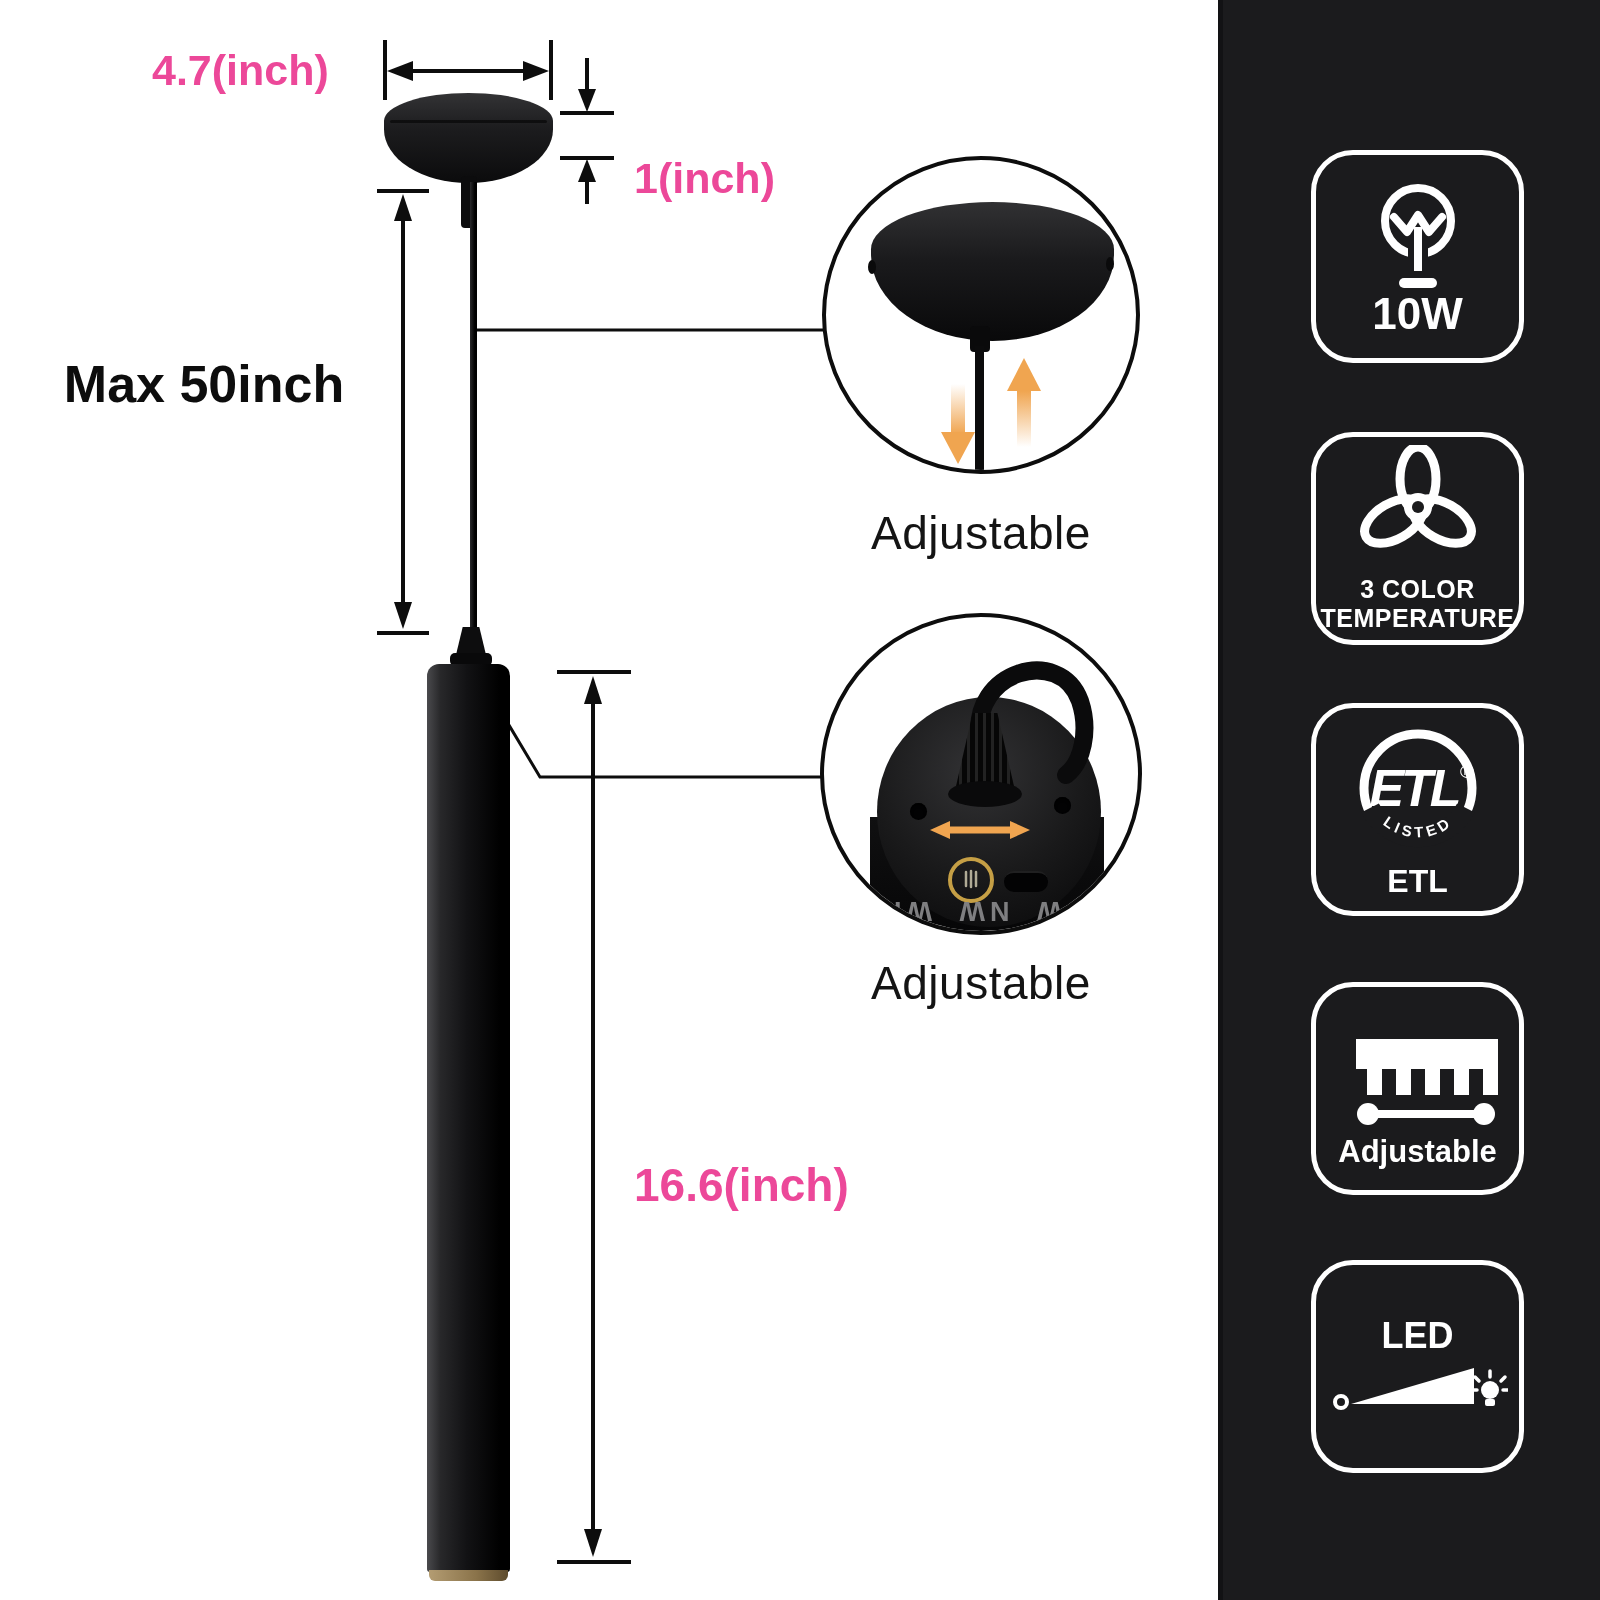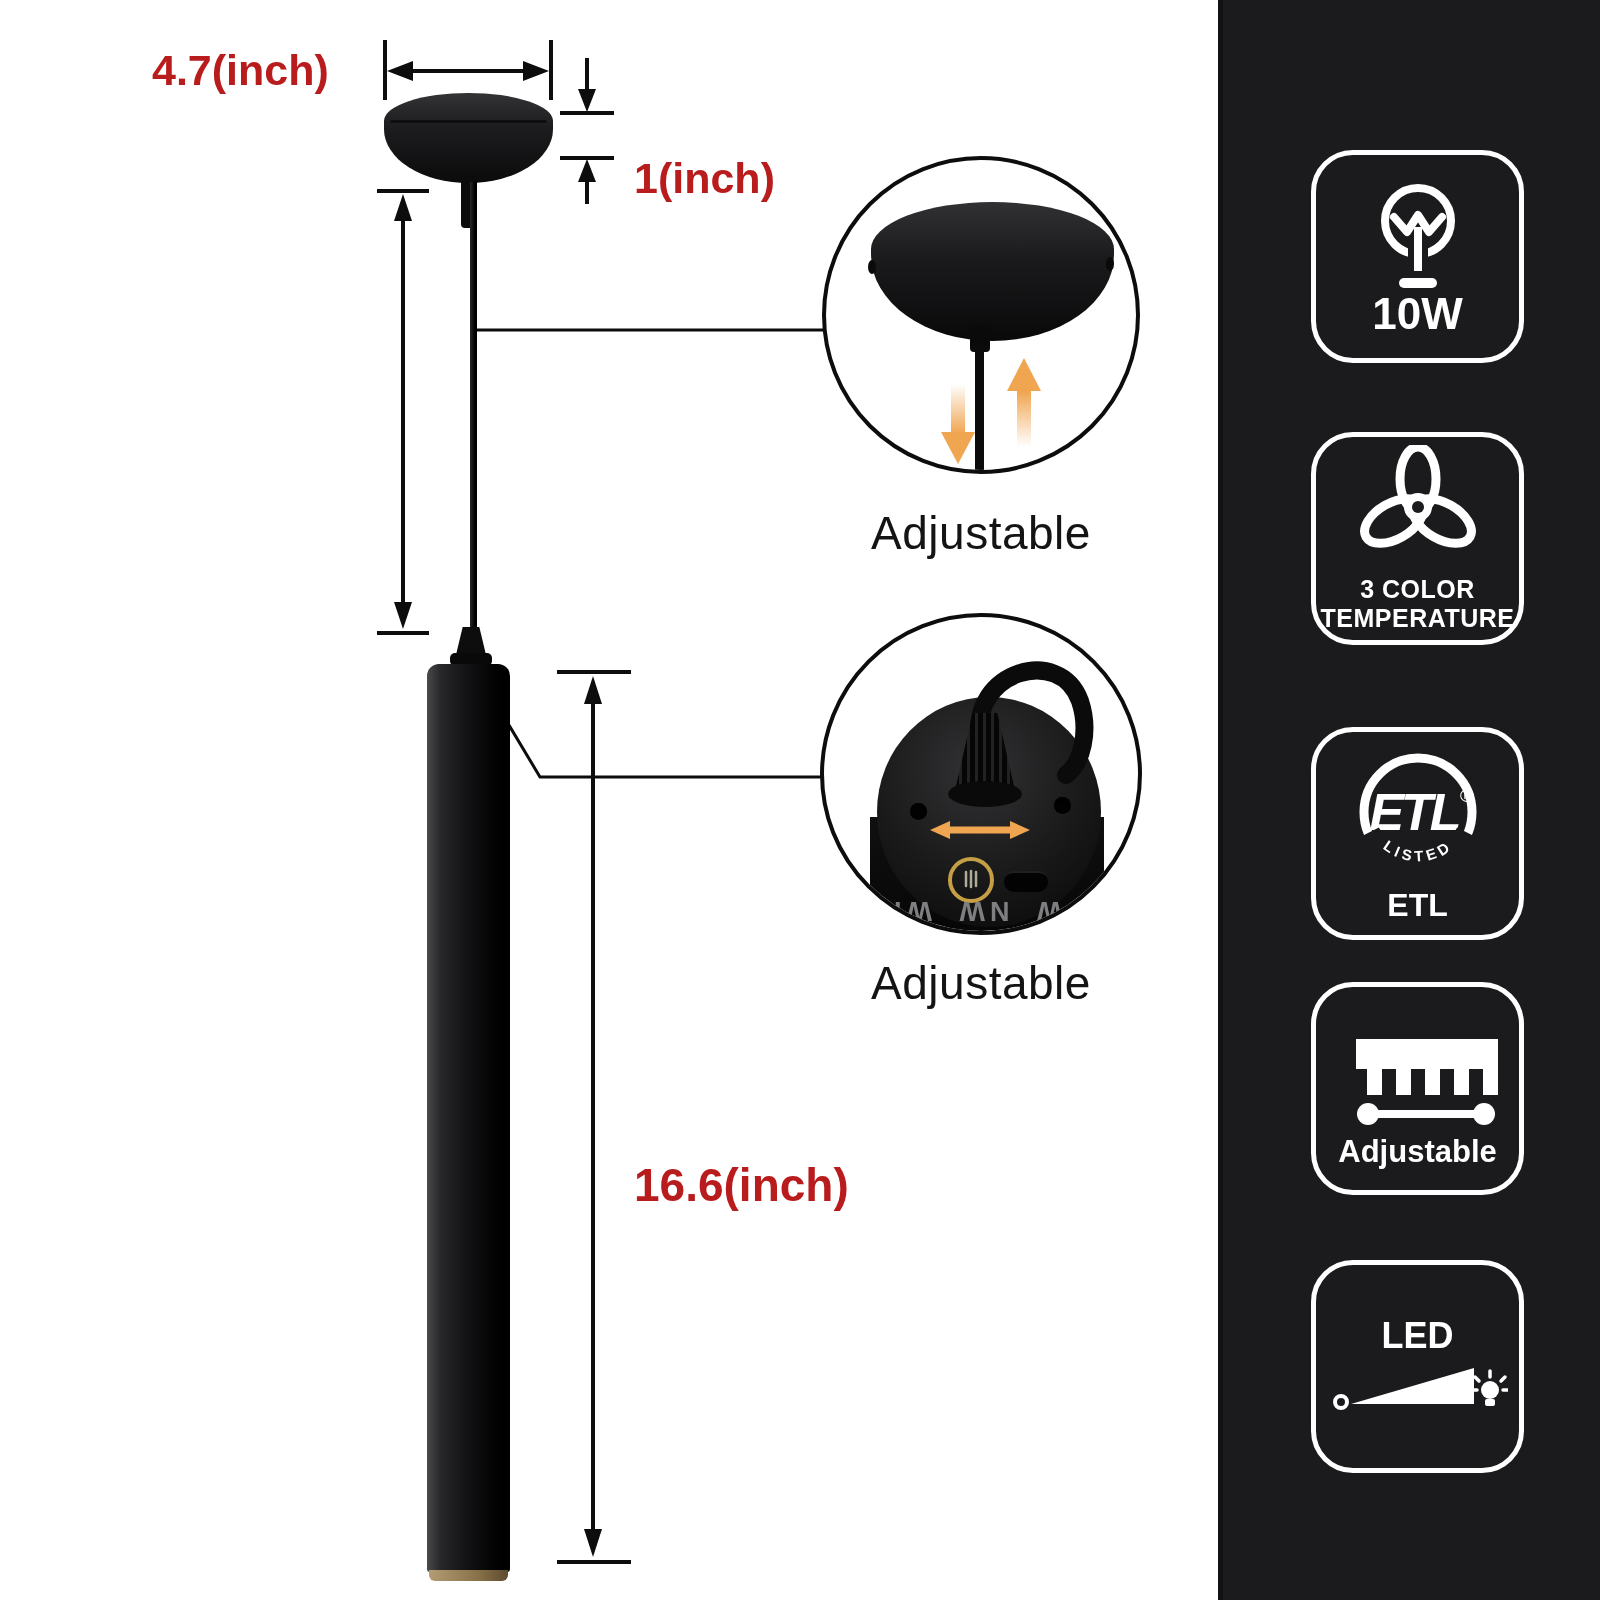--- a/index.html
+++ b/index.html
@@ -2,21 +2,21 @@
 <html><head>
 <meta charset="utf-8">
 <style>
   html,body{margin:0;padding:0;background:#ffffff;}
   #canvas{
     position:relative;width:1600px;height:1600px;overflow:hidden;
     background:#ffffff;font-family:"Liberation Sans","DejaVu Sans",sans-serif;
   }
   .abs{position:absolute;}
   
-  .dim-label{color:#b91c1c;font-weight:700;white-space:nowrap;}
+  .dim-label{color:#ec4899;font-weight:700;white-space:nowrap;}
   .cord-label{color:#0d0d0d;font-weight:700;font-size:52px;line-height:72px;text-align:center;}
   .caption{color:#141414;font-weight:400;font-size:46px;text-align:center;letter-spacing:0.5px;}
   
   .canopy{
     left:384px;top:93px;width:169px;height:90px;
     background:linear-gradient(180deg,#333335 0%,#1c1c1e 40%,#0b0b0c 100%);
     border-radius:85px 85px 85px 85px / 28px 28px 54px 54px;
   }
   .canopy-ridge{left:390px;top:120px;width:157px;height:3px;background:#000;opacity:.55;border-radius:2px;}
   .cord-grip{left:461px;top:176px;width:16px;height:52px;background:#0c0c0d;border-radius:4px;}
@@ -105,20 +105,21 @@
       <polygon points="403,194 394,221 412,221"></polygon>
       <polygon points="403,629 394,602 412,602"></polygon>
       <polygon points="593,676 584,704 602,704"></polygon>
       <polygon points="593,1557 584,1529 602,1529"></polygon>
     </g>
   </svg>
 
   <div class="abs dim-label" style="left:152px;top:46px;font-size:43px;">4.7(inch)</div>
   <div class="abs dim-label" style="left:634px;top:116px;font-size:43px;margin-top:38px;">1(inch)</div>
   <div class="abs cord-label" style="left:8px;top:348px;width:392px;">
+    <div>Max 50inch</div>
   </div>
   <div class="abs dim-label" style="left:634px;top:1158px;font-size:46px;">16.6(inch)</div>
 
   <div class="abs canopy"></div>
   <div class="abs canopy-ridge"></div>
   <div class="abs cord-grip"></div>
   <div class="abs cord"></div>
   <div class="abs cone"></div>
   <div class="abs cone-ring"></div>
   <div class="abs tube"></div>
@@ -199,21 +200,21 @@
         </g>
         <circle cx="65" cy="62" r="14" fill="#fff"></circle>
         <circle cx="65" cy="62" r="6" fill="#1b1b1d"></circle>
       </svg>
       <div class="small2" style="margin-top:22px;">
         <div>3 COLOR</div>
         <div>TEMPERATURE</div>
       </div>
     </div>
 
-    <div class="badge" style="top:703px;margin-top:24px;">
+    <div class="badge" style="top:703px;">
       <svg width="140" height="140" viewBox="0 0 140 140">
         <circle cx="70" cy="66" r="54" stroke="#fff" stroke-width="9" fill="none"></circle>
         <text x="66" y="84" fill="#fff" font-size="52" font-weight="700" font-style="italic" text-anchor="middle" letter-spacing="-3">ETL</text>
         <text x="119" y="56" fill="#fff" font-size="19" text-anchor="middle">®</text>
         <path id="listedArc" d="M 22,86 A 54,54 0 0 0 118,86" fill="none" stroke="#1b1b1d" stroke-width="20"></path>
         <text fill="#fff" font-size="15" font-weight="700" letter-spacing="4">
           <textPath href="#listedArc" startOffset="50%" text-anchor="middle">LISTED</textPath>
         </text>
       </svg>
       <div class="mid" style="font-size:32px;margin-top:2px;">ETL</div>

